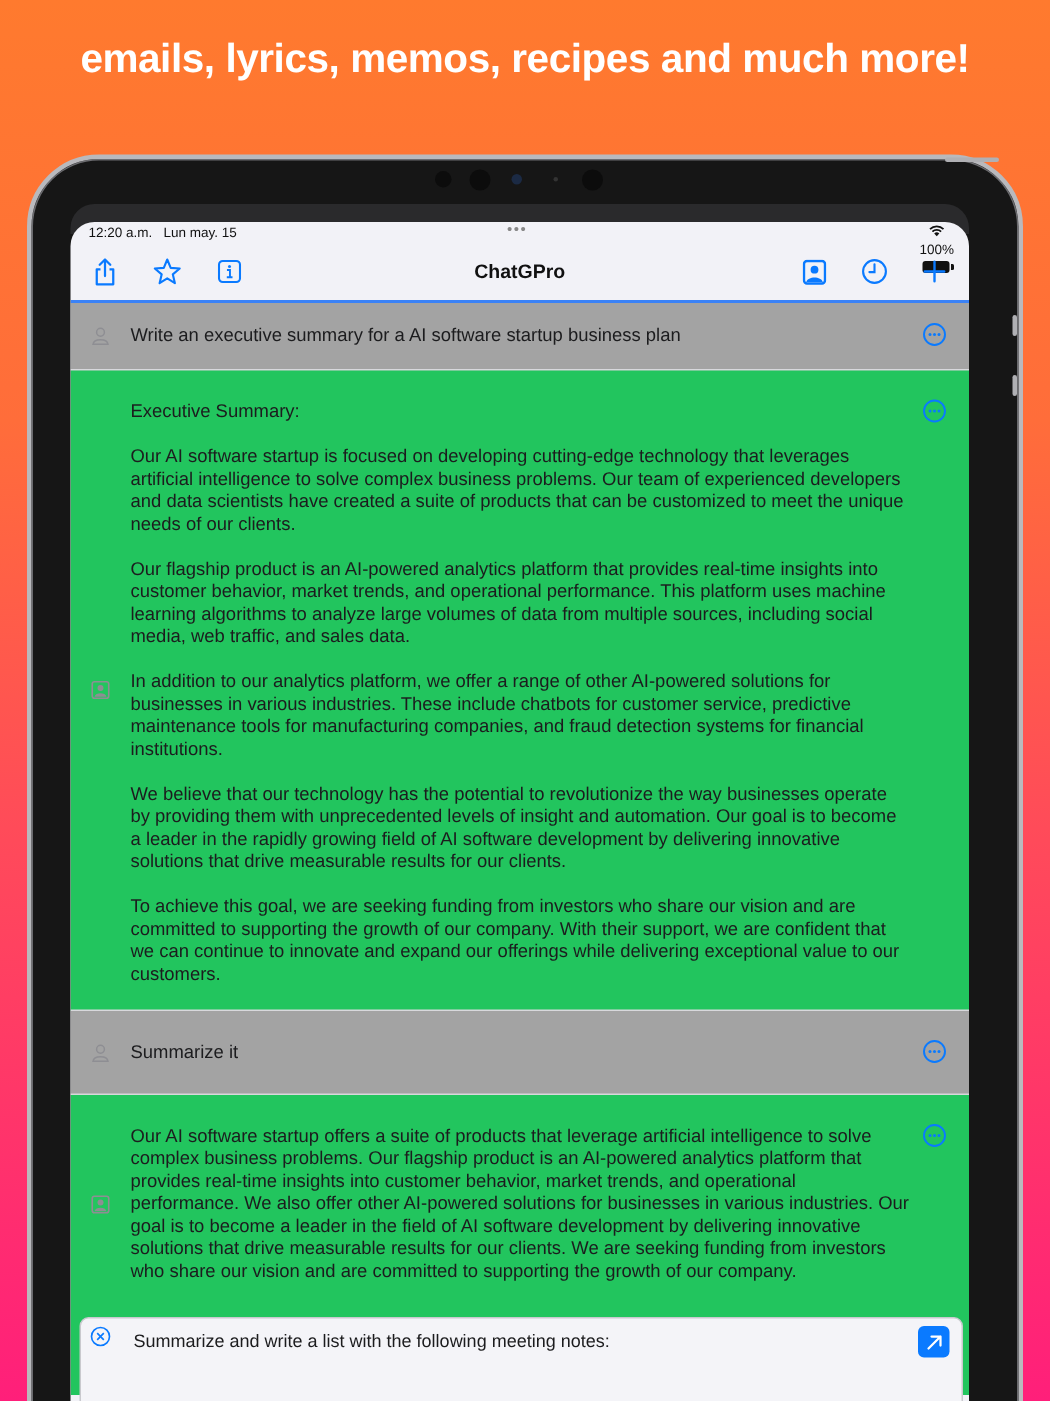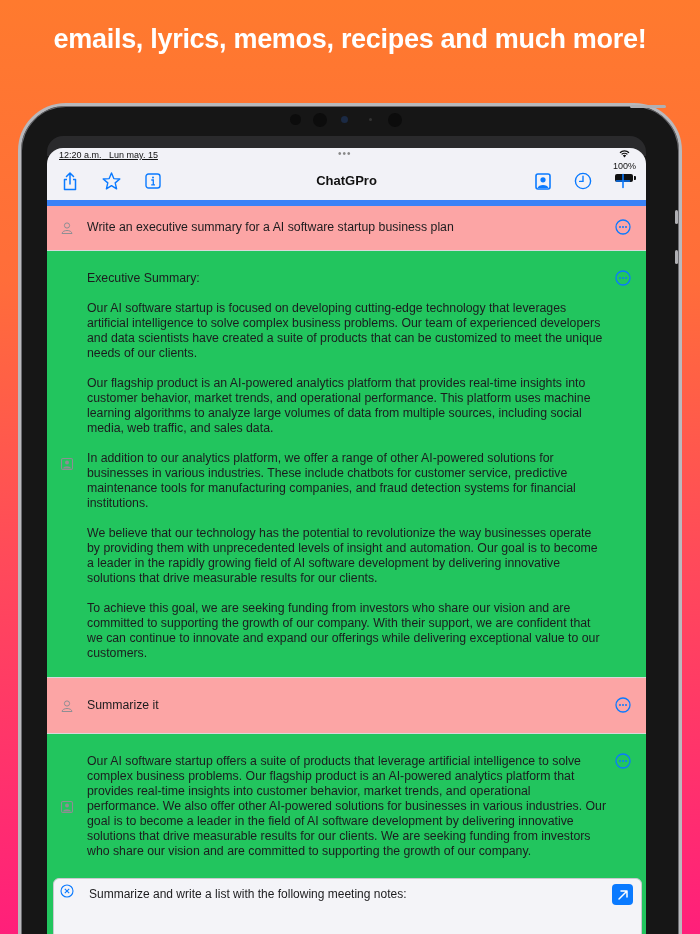--- a/index.html
+++ b/index.html
@@ -21,32 +21,32 @@
   }
   .side-btn { position:absolute; background:#b0b0b4; border-radius:2px; }
   .camera-dot { position:absolute; border-radius:50%; background:#0c0c0c; }
   .screen {
     position:absolute; left:47px; top:148px; width:599px; height:800px;
     background:#f2f2f7; border-radius:16px 16px 0 0; overflow:hidden;
   }
   .status-bar {
     height:14px; position:relative; font-size:9px; color:#111;
   }
-  .status-time { position:absolute; left:12px; top:2px;text-decoration:underline; }
+  .status-time { position:absolute; left:12px; top:2px; }
   .status-dots { position:absolute; left:291px; top:0px; color:#888; font-size:10px; letter-spacing:1px; }
   .status-right { position:absolute; right:10px; top:2px; display:flex; align-items:center; gap:3px;flex-direction:column; }
   .battery { width:18px; height:8px; background:#111; border-radius:2px; position:relative; }
   .battery::after { content:""; position:absolute; right:-3px; top:2px; width:2px; height:4px; background:#111; border-radius:0 1px 1px 0; }
   .navbar {
-    height:38px; position:relative; border-bottom:6px solid #3b82f6;
+    height:38px; position:relative; border-bottom:2px solid #3b82f6;
   }
   .nav-title { position:absolute; left:0; right:0; top:11px; text-align:center; font-weight:bold; font-size:13px; color:#111; }
   .nav-icon { position:absolute; top:9px; width:20px; height:20px; display:flex; align-items:center; justify-content:center; cursor:pointer; }
   .msg { position:relative; border-bottom:1px solid #d8d8dc; }
-  .msg.user { background:#fca5a5; }
+  .msg.user { background:#a3a3a3; }
   .msg.bot { background:#22c55e; }
   .msg-icon { position:absolute; left:13px; width:14px; height:14px; }
   .more-btn { position:absolute; right:15px; width:16px; height:16px; cursor:pointer; }
   .msg-text { margin-left:40px; margin-right:40px; font-size:12.3px; line-height:15px; color:#1c1c1e; }
   .msg-text p { margin:0 0 15px 0; }
   .msg-text p:last-child { margin-bottom:0; }
   .input-area {
     position:absolute; left:6px; top:730px; width:587px; height:80px;
     background:#f4f4f8; border:1px solid #c9c9ce; border-radius:6px;
   }

